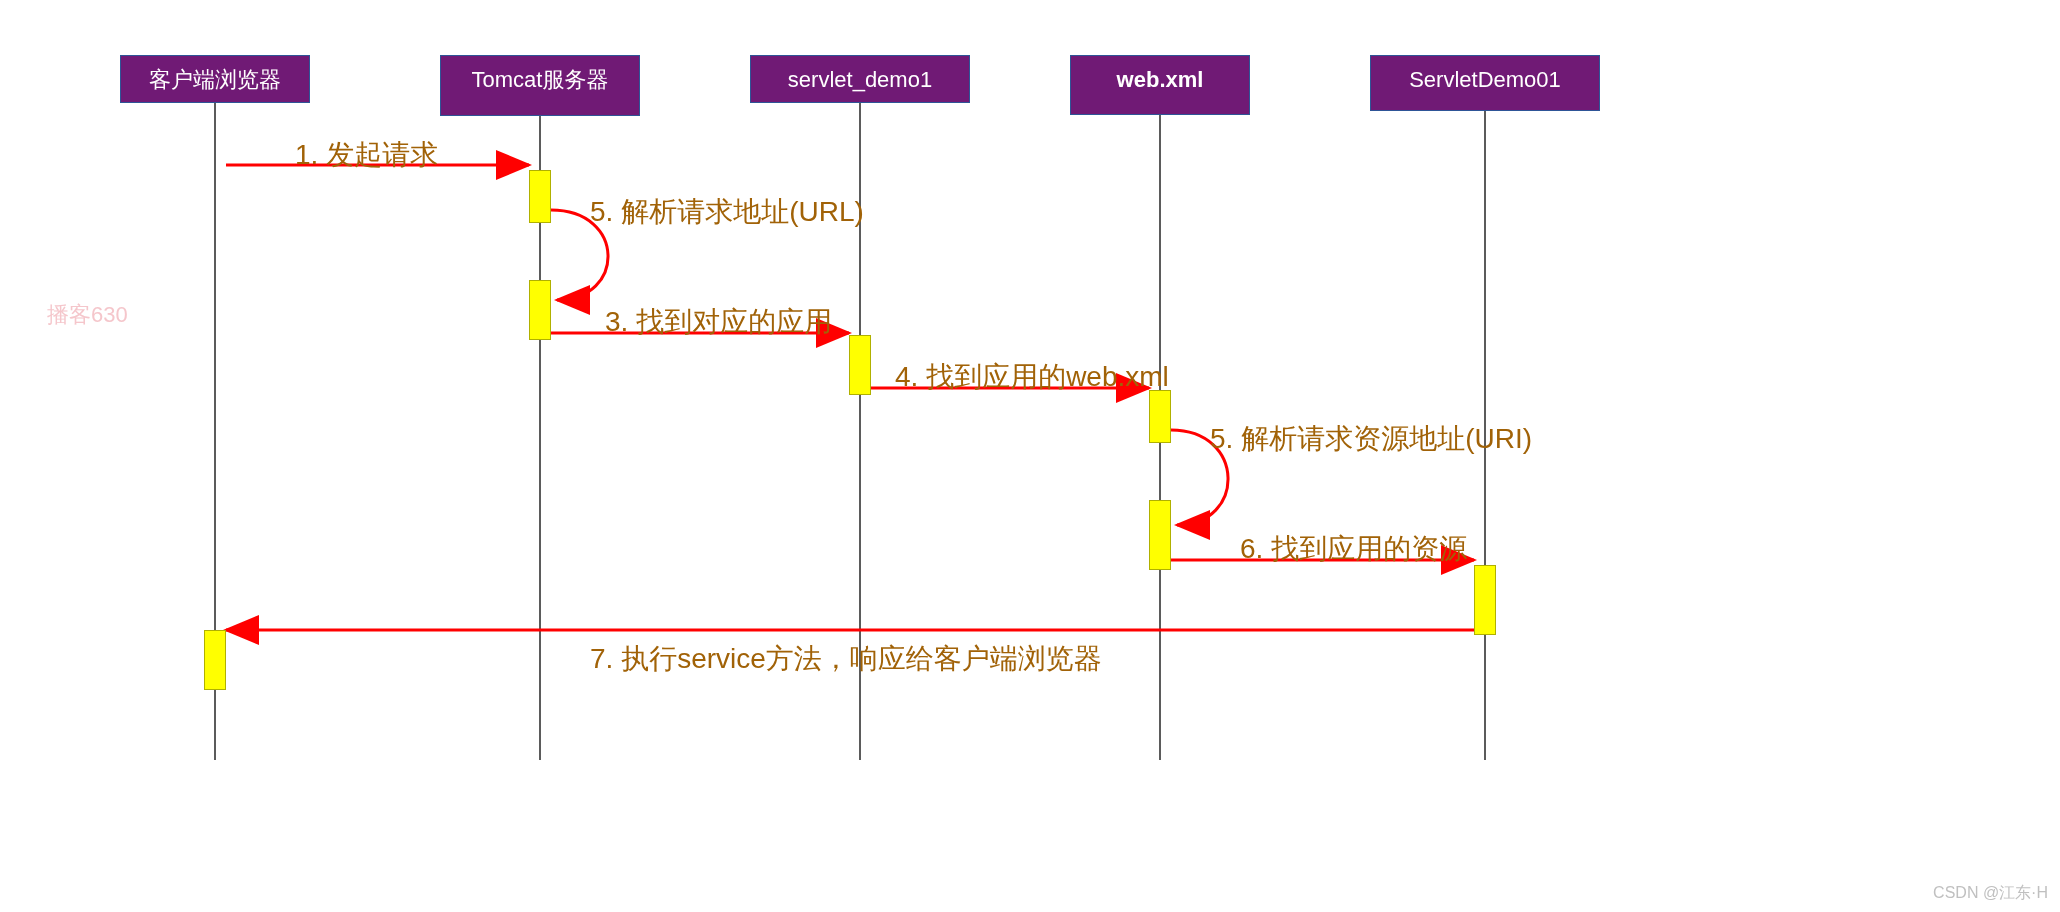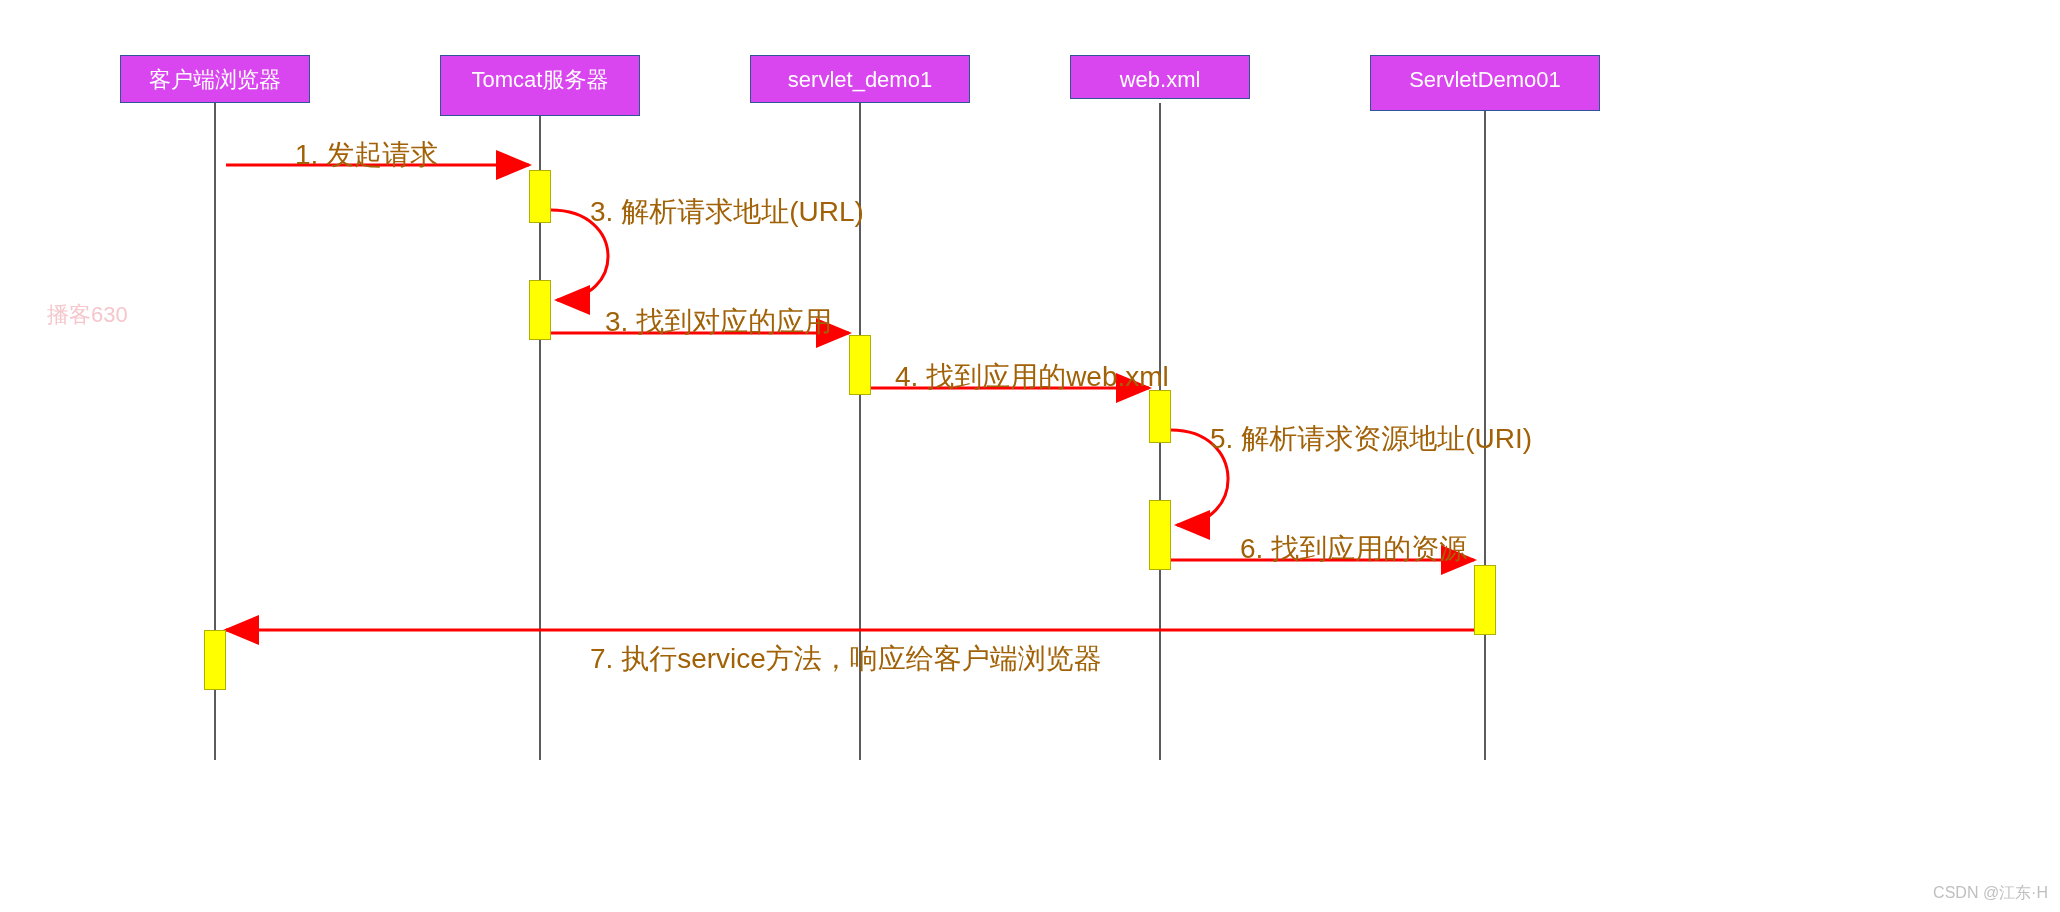--- a/index.html
+++ b/index.html
@@ -13,21 +13,21 @@
     .diagram-container {
       position: absolute;
       left: 60px;
       top: 0;
       width: 1540px;
       height: 760px;
     }
     svg { position: absolute; top: 0; left: 0; }
     .participant {
       position: absolute;
-      background: #d946ef;
+      background: #701a75;
       color: #ffffff;
       text-align: center;
       font-size: 22px;
       padding: 10px 7px;
       border: 1px solid #2e5597;
     }
     .activation {
       position: absolute;
       width: 22px;
       background: #ffff00;
@@ -75,31 +75,31 @@
       <line x1="491" x2="789" y1="333" y2="333" stroke="#ff0000" stroke-width="3" marker-end="url(#ah)"></line>
       <line x1="811" x2="1089" y1="388" y2="388" stroke="#ff0000" stroke-width="3" marker-end="url(#ah)"></line>
       <path d="M 1111 430 C 1186 430, 1186 525, 1117 525" fill="none" stroke="#ff0000" stroke-width="3" marker-end="url(#ah)"></path>
       <line x1="1111" x2="1414" y1="560" y2="560" stroke="#ff0000" stroke-width="3" marker-end="url(#ah)"></line>
       <line x1="1414" x2="166" y1="630" y2="630" stroke="#ff0000" stroke-width="3" marker-end="url(#ah)"></line>
     </svg>
   <div id="html-layer">
       <div class="participant" style="left: 60px; top: 55px; width: 190px; height: 48px; line-height: 28px;">客户端浏览器</div>
       <div class="participant" style="left: 380px; top: 55px; width: 200px; height: 61px; line-height: 28px;">Tomcat服务器</div>
       <div class="participant" style="left: 690px; top: 55px; width: 220px; height: 48px; line-height: 28px;">servlet_demo1</div>
-      <div class="participant" style="left: 1010px; top: 55px; width: 180px; height: 44px; line-height: 28px;">web.xml</div>
+      <div class="participant" style="left: 1010px; top: 55px; width: 180px; height: 60px; line-height: 28px; font-weight: bold;">web.xml</div>
       <div class="participant" style="left: 1310px; top: 55px; width: 230px; height: 56px; line-height: 28px;">ServletDemo01</div>
       <div class="activation" style="left: 469px; top: 170px; height: 53px;"></div>
       <div class="activation" style="left: 469px; top: 280px; height: 60px;"></div>
       <div class="activation" style="left: 789px; top: 335px; height: 60px;"></div>
       <div class="activation" style="left: 1089px; top: 390px; height: 53px;"></div>
       <div class="activation" style="left: 1089px; top: 500px; height: 70px;"></div>
       <div class="activation" style="left: 1414px; top: 565px; height: 70px;"></div>
       <div class="activation" style="left: 144px; top: 630px; height: 60px;"></div>
       <div class="msg-label" style="left: 235px; top: 136px;">1. 发起请求</div>
-      <div class="msg-label" style="left: 530px; top: 193px;">3. 解析请求地址(URL)</div>
+      <div class="msg-label" style="left: 530px; top: 193px;">5. 解析请求地址(URL)</div>
       <div class="msg-label" style="left: 545px; top: 303px;">3. 找到对应的应用</div>
       <div class="msg-label" style="left: 835px; top: 358px;">4. 找到应用的web.xml</div>
       <div class="msg-label" style="left: 1150px; top: 420px;">5. 解析请求资源地址(URI)</div>
       <div class="msg-label" style="left: 1180px; top: 530px;">6. 找到应用的资源</div>
       <div class="msg-label" style="left: 530px; top: 640px; text-align: right;">7. 执行service方法，响应给客户端浏览器</div>
     </div>
 </div>
 
 <div class="footer-mark">CSDN @江东·H</div>
 

